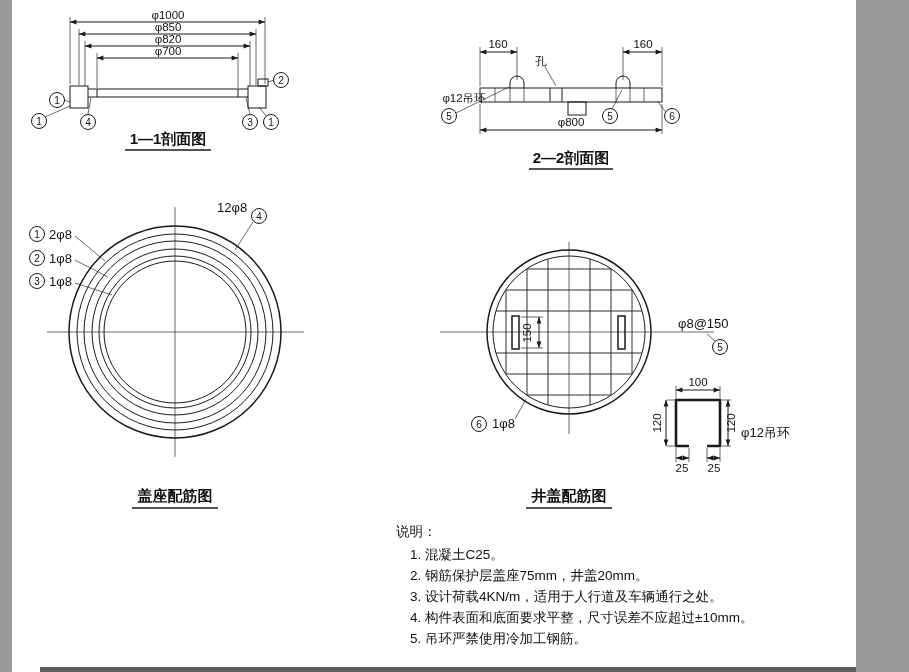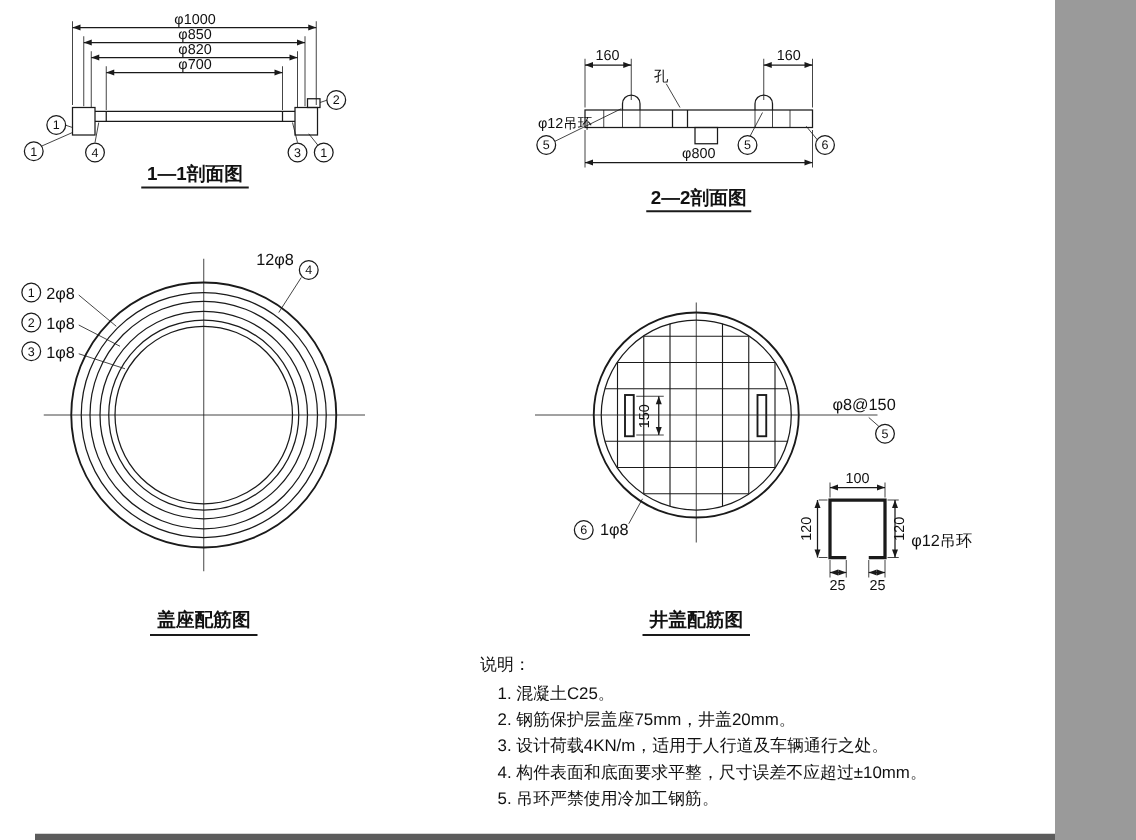--- a/index.html
+++ b/index.html
@@ -1,17 +1,17 @@
 <!DOCTYPE html>
 <html><head>
 <meta charset="utf-8">
 <style>
   html,body{margin:0;padding:0;background:#9a9a9a;}
   .page{width:844px;height:672px;background:#ffffff;position:relative;overflow:hidden;
-        font-family:"Liberation Sans","DejaVu Sans",sans-serif;}
+        font-family:"Liberation Sans","DejaVu Sans",sans-serif;margin-left:12px;}
   svg{position:absolute;left:0;top:0;}
   svg text{fill:#111;stroke:none;font-family:"Liberation Sans","DejaVu Sans",sans-serif;}
   .s1{stroke:#1a1a1a;stroke-width:1;fill:none;}
   .s14{stroke:#1a1a1a;stroke-width:1.5;fill:none;}
   .thin{stroke:#1a1a1a;stroke-width:0.65;fill:none;}
   .grid{stroke:#1a1a1a;stroke-width:0.9;fill:none;}
   .thick{stroke:#1a1a1a;stroke-width:2.6;fill:none;}
   .balloon{fill:#fff;stroke:#1a1a1a;stroke-width:1;}
   .dim{font-size:11.5px;}
   .lbl{font-size:13px;}

